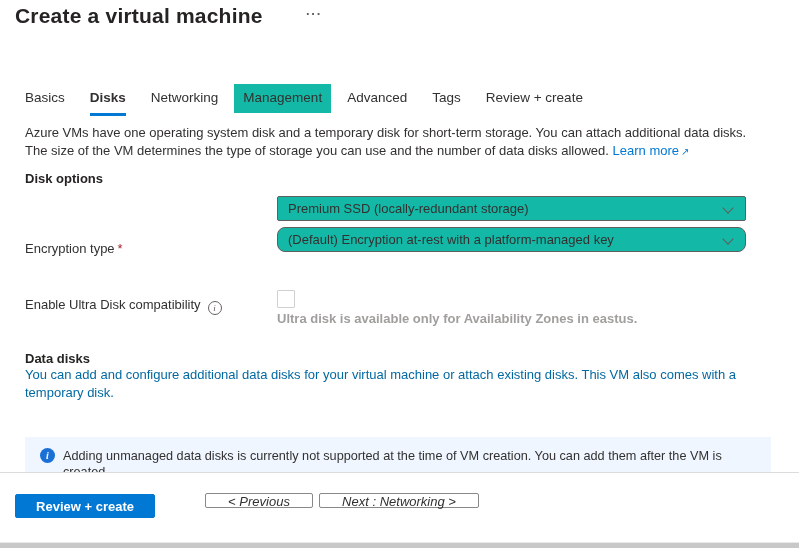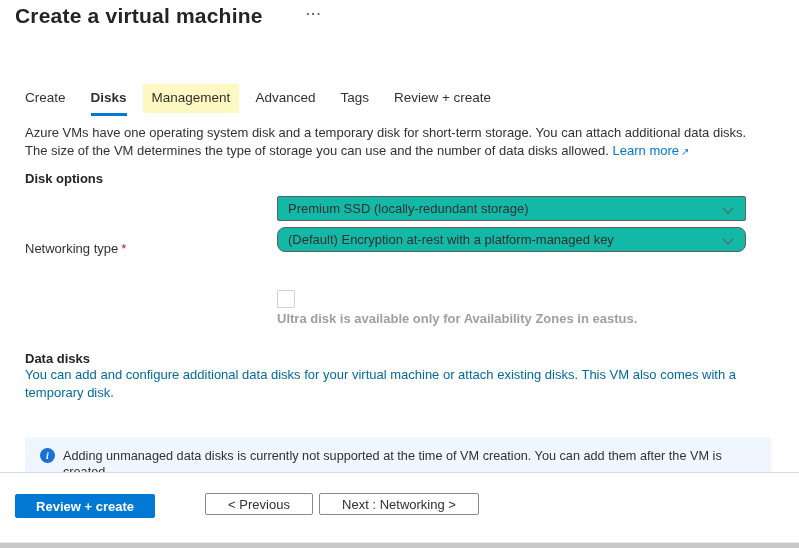--- a/index.html
+++ b/index.html
@@ -34,21 +34,21 @@
   }
   .tab {
     padding: 6px 0 8px 0;
     color: #323130; cursor: pointer; white-space: nowrap;
   }
   .tab.active {
     font-weight: 700;
     border-bottom: 3px solid #0078d4;
   }
   .tab.hovered {
-    background: #fef9c3;
+    background: #14b8a6;
     padding-left: 9px; padding-right: 9px;
     margin-left: -9px; margin-right: -9px;
   }
 
   
   .intro {
     position: absolute; top: 124px; left: 25px; width: 756px;
     font-size: 13px; line-height: 17.5px; color: #323130;
   }
   .intro .line1 { display: block; }
@@ -134,72 +134,76 @@
   .btn-primary {
     position: absolute; left: 15px; top: 21px;
     width: 140px; height: 24px;
     background: #0078d4; color: #ffffff;
     border: 1px solid #0078d4; border-radius: 2px;
     font-size: 13px; font-weight: 700;
     font-family: "Liberation Sans", sans-serif;
     cursor: pointer;
   }
   .btn-secondary {
-    position: absolute; top: 20px; height: 22px;
+    position: absolute; top: 20px; height: 15px;
     background: #ffffff; color: #323130;
     border: 1px solid #8a8886; border-radius: 2px;
     font-size: 13px; font-family: "Liberation Sans", sans-serif;
-    cursor: pointer; padding: 0 14px;
+    cursor: pointer; padding: 0 14px; font-style: italic;
   }
   .btn-previous { left: 205px; width: 108px; }
   .btn-next { left: 319px; width: 160px; }
 
   .bottom-bar {
     position: absolute; left: 0; top: 542px; width: 799px; height: 6px;
     background: #c8c8c8; border-top: 1px solid #e8e8e8; z-index: 6;
   }
 </style>
 </head>
 <body>
 
 <div class="page">
 
   <h1 class="page-title">Create a virtual machine</h1>
   <div class="title-ellipsis">···</div>
 
   <div class="tabs">
-    <div class="tab">Create</div>
+    <div class="tab">Basics</div>
     <div class="tab active">Disks</div>
+    <div class="tab">Networking</div>
     <div class="tab hovered">Management</div>
     <div class="tab">Advanced</div>
     <div class="tab">Tags</div>
     <div class="tab">Review + create</div>
   </div>
 
   <div class="intro">
     <span class="line1">Azure VMs have one operating system disk and a temporary disk for short-term storage. You can attach additional data disks.</span>
     <span>The size of the VM determines the type of storage you can use and the number of data disks allowed.</span>
     <a class="link">Learn more</a><span class="ext-icon">↗</span>
   </div>
 
   <div class="section-heading" style="top:171px;">Disk options</div>
 
   <div class="select" style="top:196px;">
     <span>Premium SSD (locally-redundant storage)</span>
     <span class="chevron"></span>
   </div>
 
   <div class="field-label" style="top:241px;">
-    <span>Networking type</span><span class="required">*</span>
+    <span>Encryption type</span><span class="required">*</span>
   </div>
   <div class="select" style="top:227px;border-radius:8px;">
     <span>(Default) Encryption at-rest with a platform-managed key</span>
     <span class="chevron"></span>
   </div>
 
+  <div class="field-label" style="top:297px;">
+    <span>Enable Ultra Disk compatibility</span><span class="info-icon">i</span>
+  </div>
   <div class="checkbox"></div>
   <div class="helper-text">Ultra disk is available only for Availability Zones in eastus.</div>
 
   <div class="section-heading" style="top:351px;">Data disks</div>
   <div class="paragraph">You can add and configure additional data disks for your virtual machine or attach existing disks. This VM also comes with a temporary disk.</div>
 
   <div class="banner">
     <div class="banner-icon">i</div>
     <div class="banner-text">Adding unmanaged data disks is currently not supported at the time of VM creation. You can add them after the VM is created.</div>
   </div>

